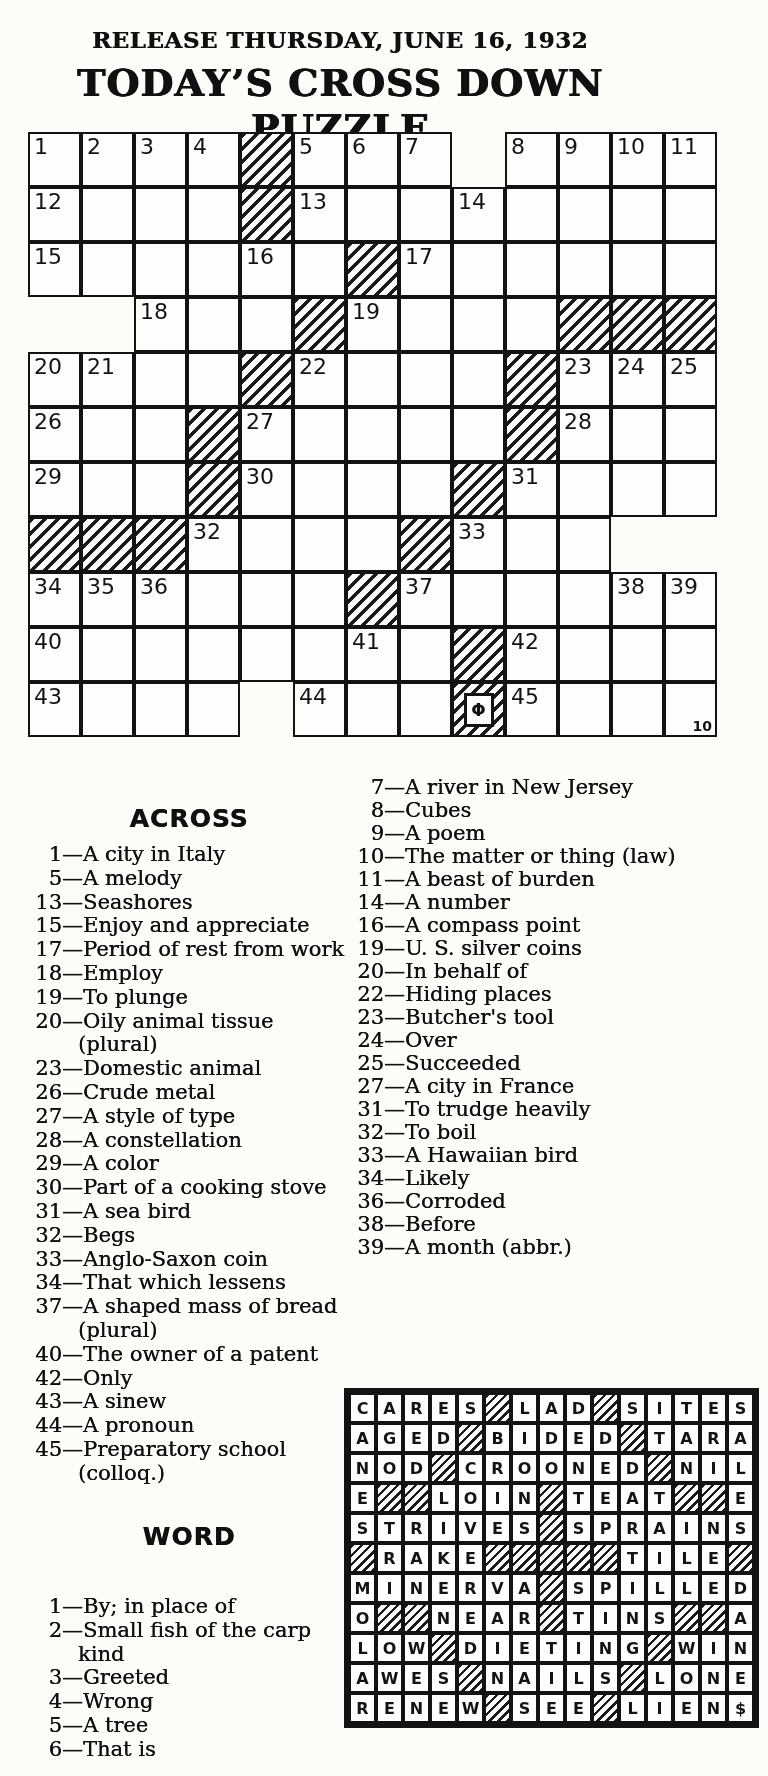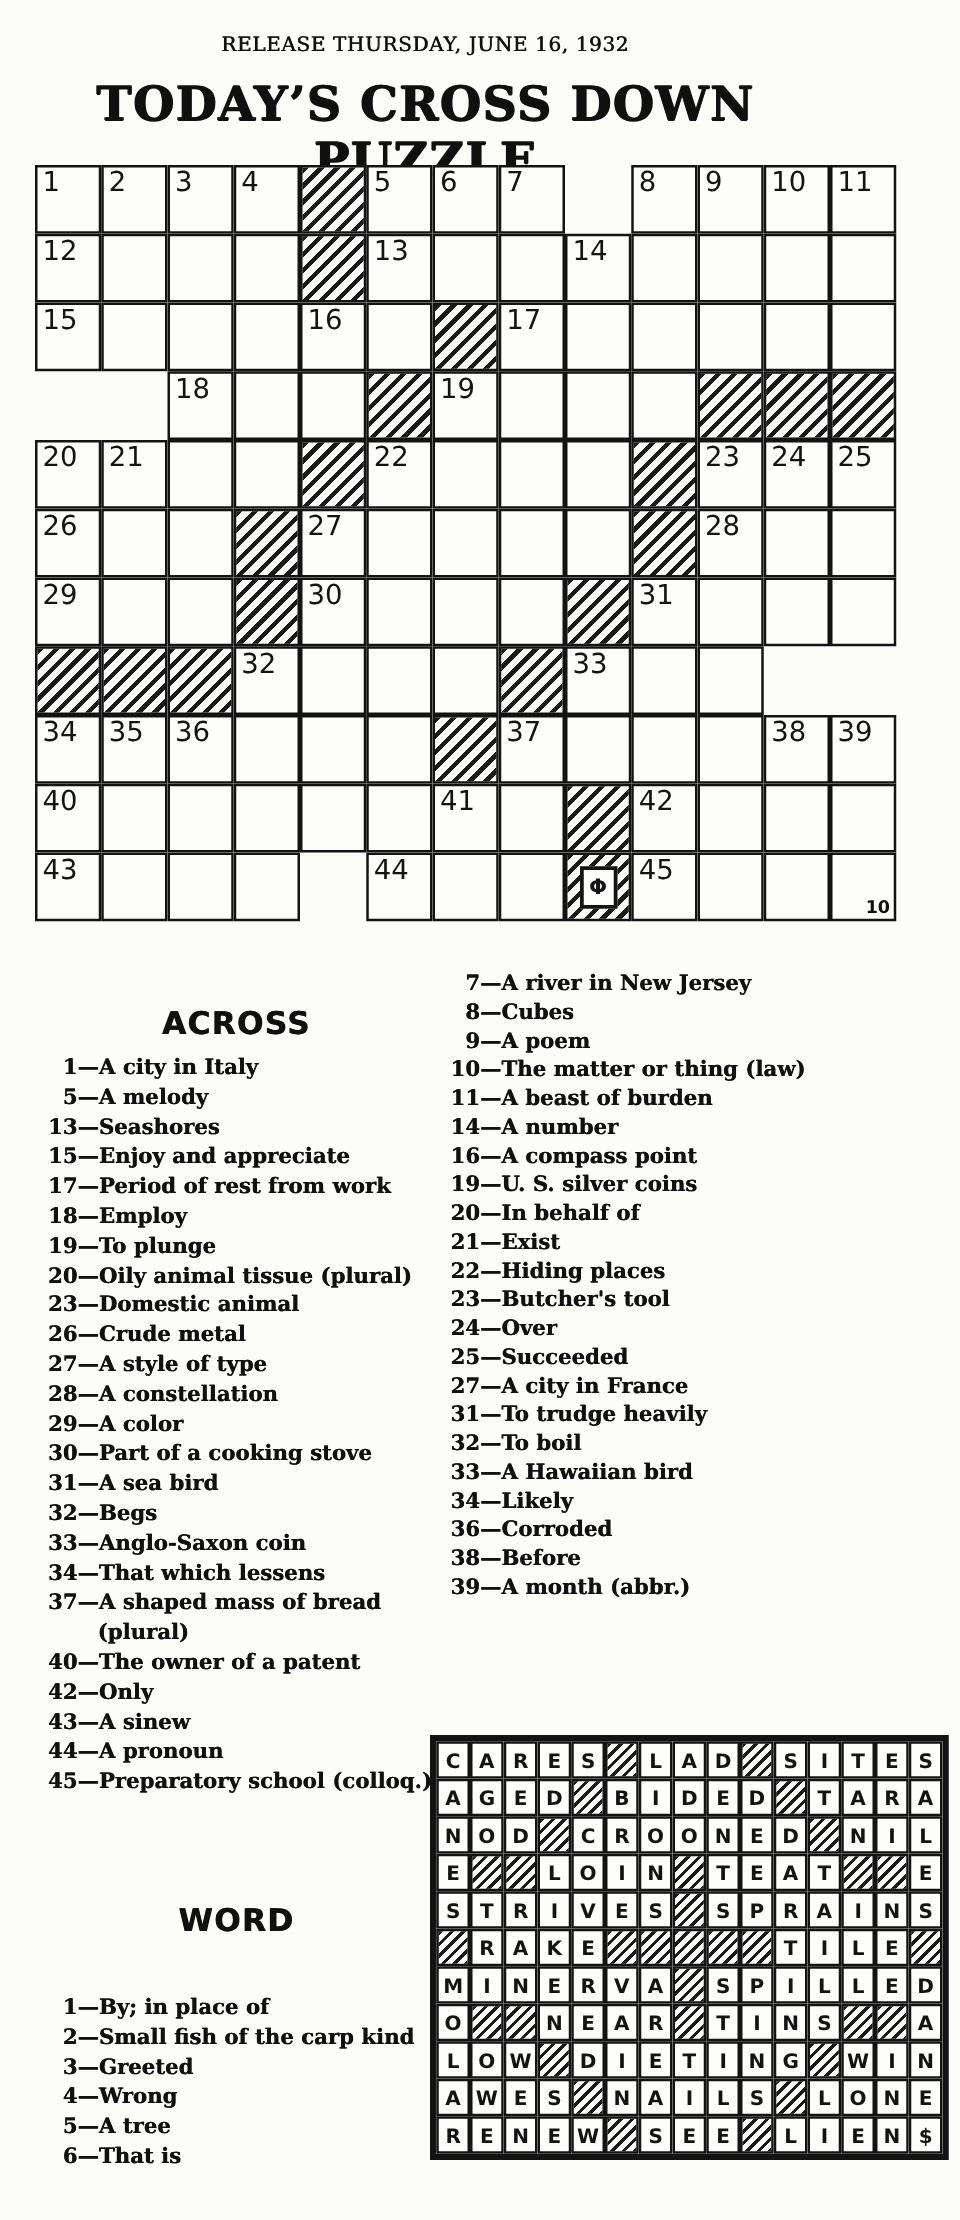--- a/index.html
+++ b/index.html
@@ -4,21 +4,21 @@
 <style>
   html,body{margin:0;padding:0;}
   body{
     width:768px;height:1776px;position:relative;
     background:#fcfcf9;color:#101010;
     font-family:"DejaVu Serif","Liberation Serif",serif;
     overflow:hidden;
   }
   .center-band{position:absolute;left:10px;width:660px;text-align:center;}
   .release{
-    top:26px;font-size:16px;font-weight:normal;letter-spacing:.5px;
+    top:26px;font-size:23px;font-weight:bold;letter-spacing:.5px;
     text-shadow:.5px 0 0 #101010;
   }
   .title{
     top:60px;font-size:38px;font-weight:bold;letter-spacing:1px;margin:0;
     text-shadow:1px 0 0 #101010,.5px .4px 0 #101010;
   }
 
   
   .pgrid{
     position:absolute;left:28px;top:132px;
@@ -51,21 +51,21 @@
     font-size:17px;font-weight:bold;color:#131313;
   }
 
   
   .clue-head{
     font-family:"DejaVu Sans","Liberation Sans",sans-serif;
     font-size:25px;font-weight:bold;letter-spacing:1px;
     text-align:center;margin:0 0 10px 0;
     text-shadow:.5px 0 0 #101010;
   }
-  .clues{font-size:17px;font-weight:bold;}
+  .clues{font-size:21px;font-weight:normal;}
   .clue{
     padding-left:48px;text-indent:-48px;line-height:23.8px;
     text-shadow:.3px 0 0 #101010;
   }
   .cnum{display:inline-block;width:32px;text-align:right;text-indent:0;}
   .across-col{position:absolute;left:30px;top:780px;width:318px;margin-top:24px;}
   .down-col-left{position:absolute;left:30px;top:1522px;width:318px;}
   .down-col-left .clue-head{margin-bottom:44px;}
   .down-col-right{position:absolute;left:352px;top:776px;width:414px;}
   .down-col-right .clue{line-height:23px;}
@@ -378,21 +378,20 @@
 <div id="down-list-right" class="down-col-right clues">
     <div class="clue"><span class="cnum">7</span>—A river in New Jersey</div>
     <div class="clue"><span class="cnum">8</span>—Cubes</div>
     <div class="clue"><span class="cnum">9</span>—A poem</div>
     <div class="clue"><span class="cnum">10</span>—The matter or thing (law)</div>
     <div class="clue"><span class="cnum">11</span>—A beast of burden</div>
     <div class="clue"><span class="cnum">14</span>—A number</div>
     <div class="clue"><span class="cnum">16</span>—A compass point</div>
     <div class="clue"><span class="cnum">19</span>—U. S. silver coins</div>
     <div class="clue"><span class="cnum">20</span>—In behalf of</div>
-    <div class="clue"><span class="cnum">21</span>—Exist</div>
     <div class="clue"><span class="cnum">22</span>—Hiding places</div>
     <div class="clue"><span class="cnum">23</span>—Butcher's tool</div>
     <div class="clue"><span class="cnum">24</span>—Over</div>
     <div class="clue"><span class="cnum">25</span>—Succeeded</div>
     <div class="clue"><span class="cnum">27</span>—A city in France</div>
     <div class="clue"><span class="cnum">31</span>—To trudge heavily</div>
     <div class="clue"><span class="cnum">32</span>—To boil</div>
     <div class="clue"><span class="cnum">33</span>—A Hawaiian bird</div>
     <div class="clue"><span class="cnum">34</span>—Likely</div>
     <div class="clue"><span class="cnum">36</span>—Corroded</div>

